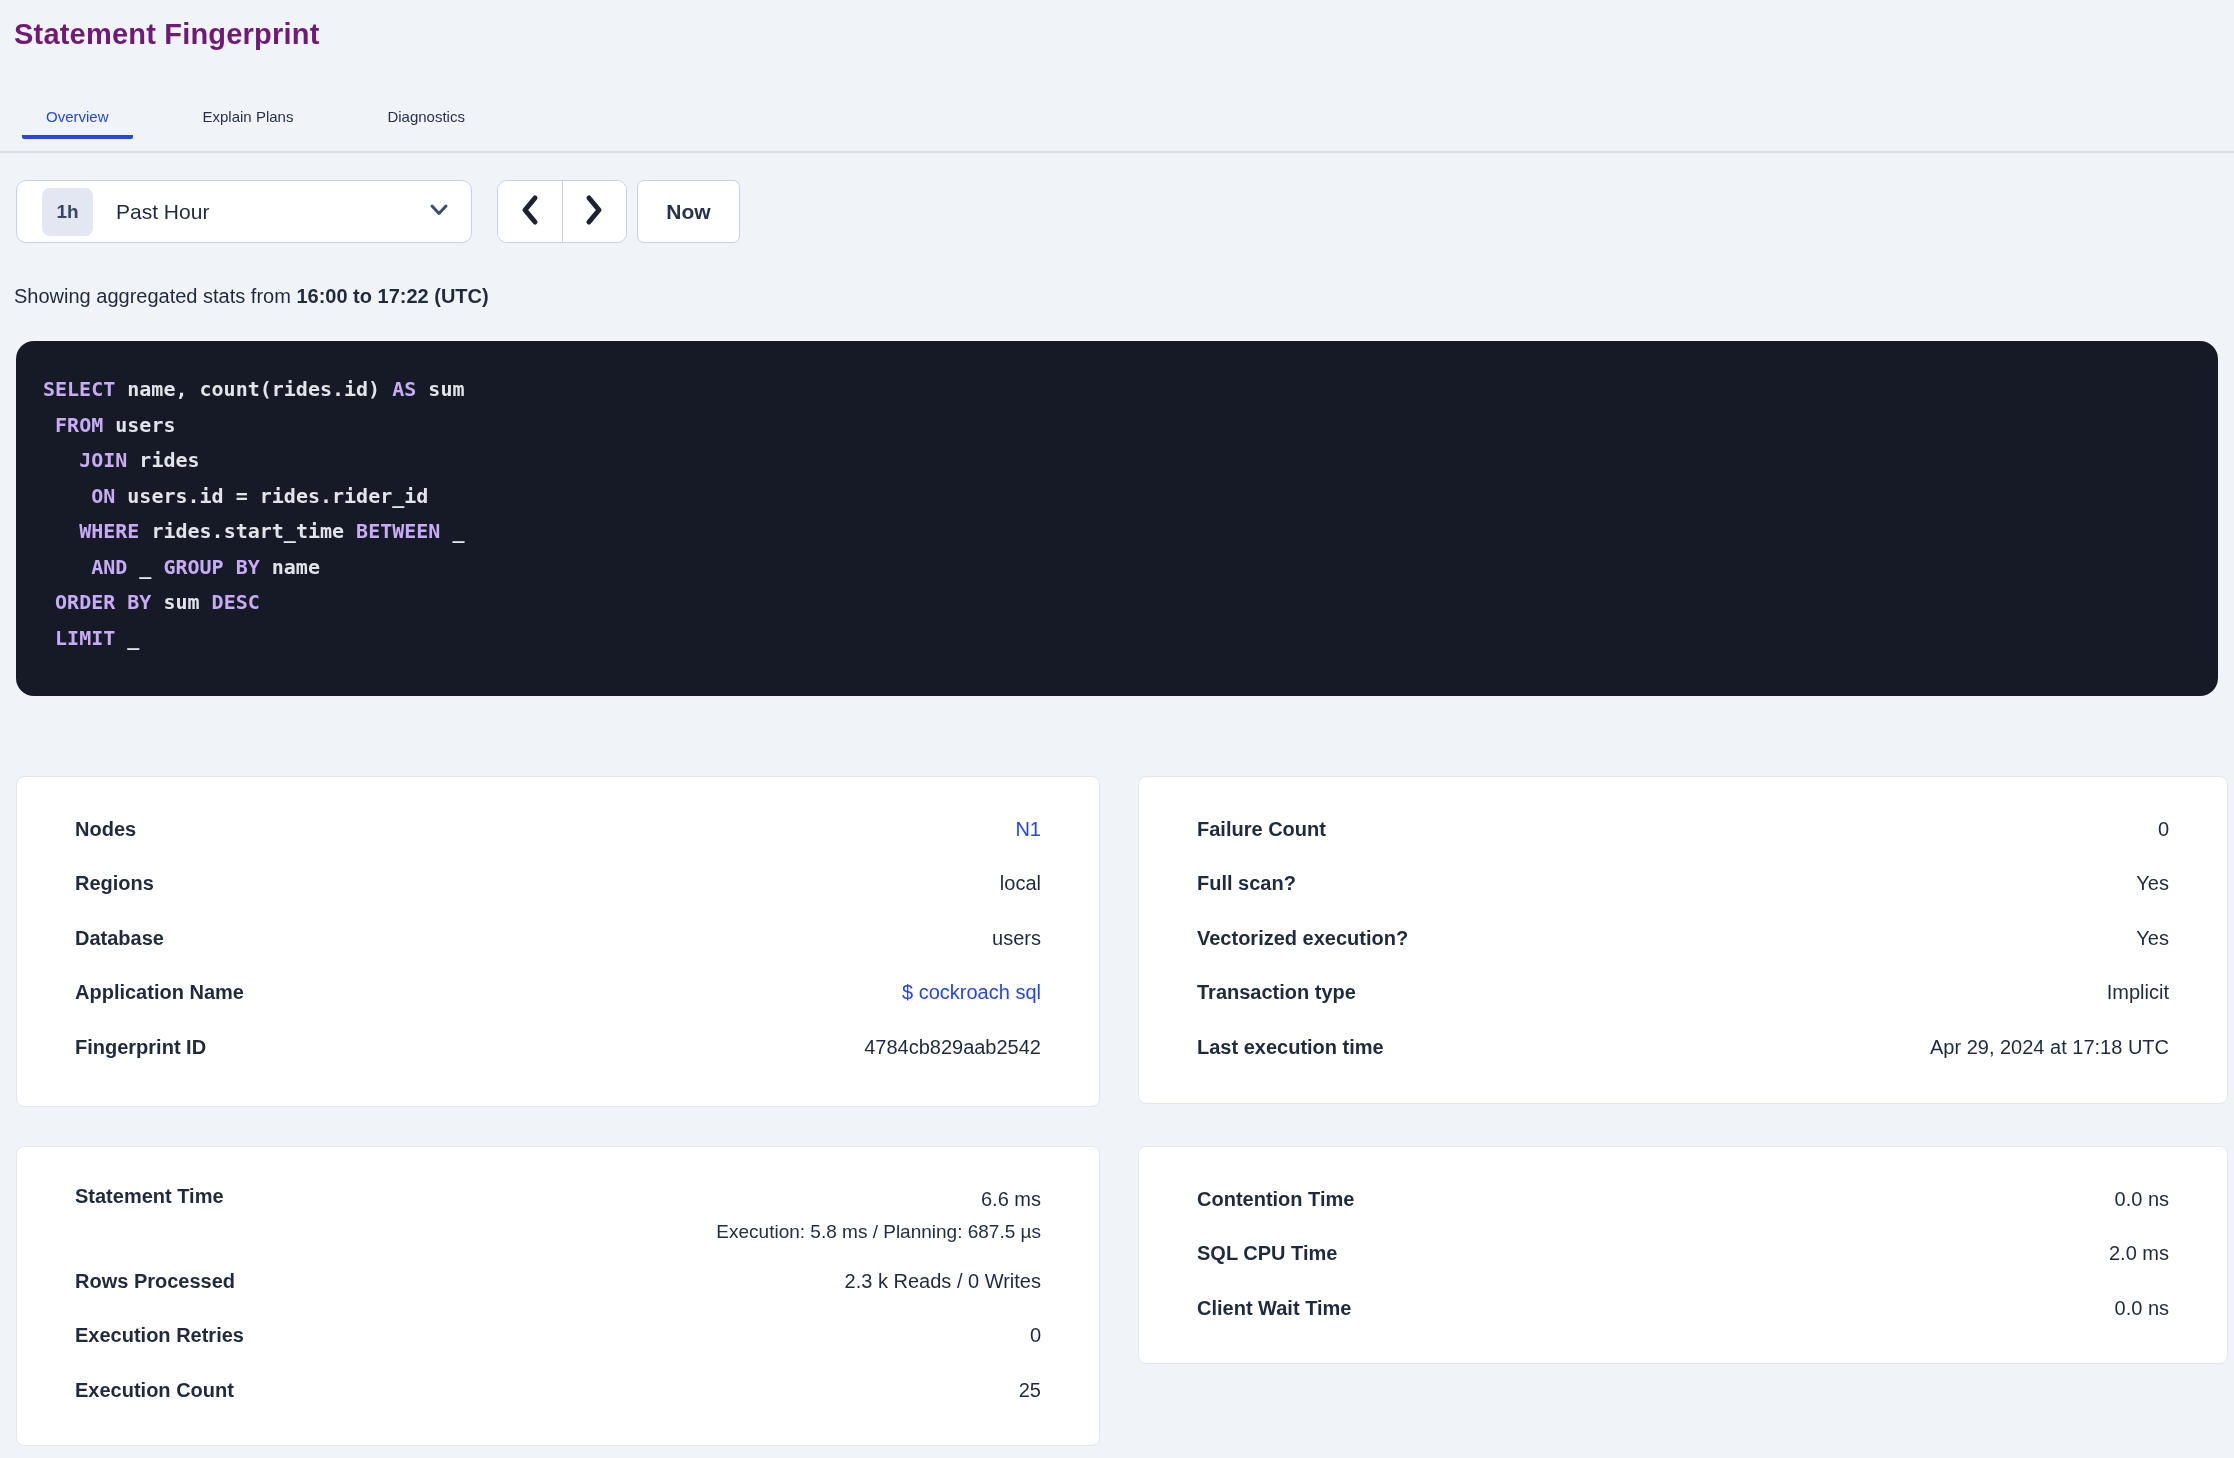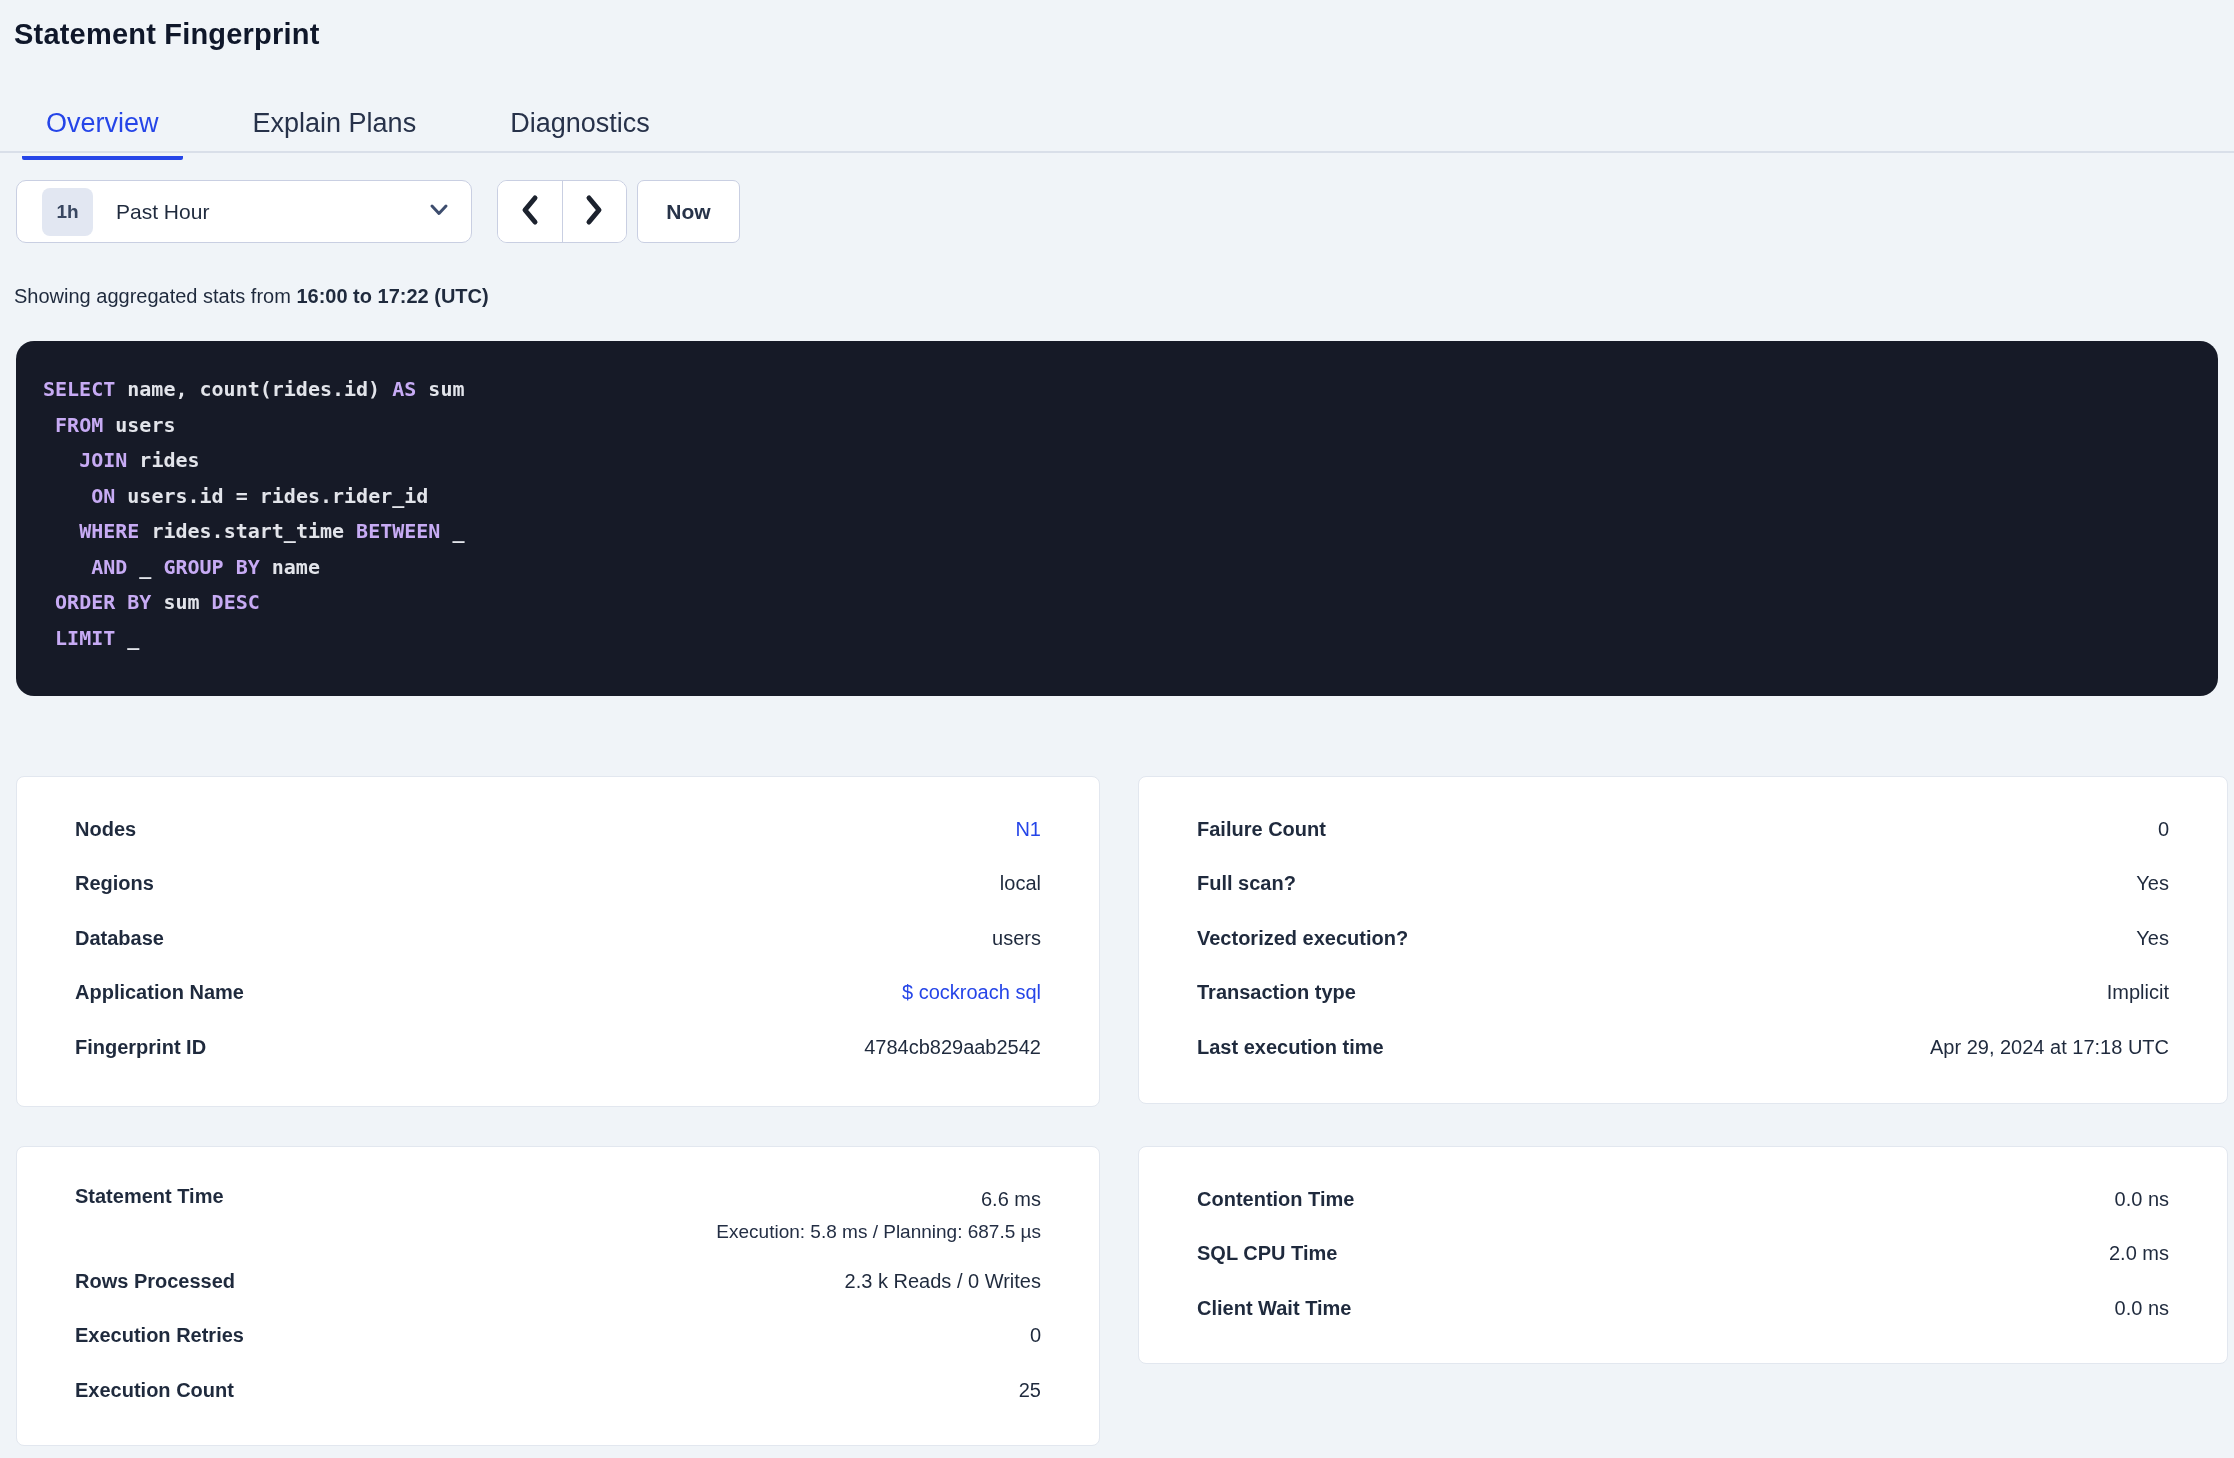--- a/index.html
+++ b/index.html
@@ -11,34 +11,34 @@
   .page{
     position:relative;
     width:2234px;height:1458px;
     background:#f0f4f8;
     overflow:hidden;
     color:#1f2a3d;
   }
   
   .page-title{
     position:absolute;left:14px;top:18px;
-    font-size:29px;font-weight:700;color:#0f172a;
+    font-size:29px;font-weight:700;color:#701a75;
     letter-spacing:.2px;
   }
   .tab-divider{
     position:absolute;left:0;top:151px;width:2234px;height:2px;
     background:#d9dfe9;
   }
   .tabs{
     position:absolute;left:22px;top:98px;
     display:flex;gap:46px;z-index:2;
   }
   .tab{
-    padding:10px 24px 17px 24px;
-    font-size:27px;color:#27324a;
+    padding:10px 24px 10px 24px;
+    font-size:15px;color:#27324a;
     cursor:pointer;border-bottom:4px solid transparent;text-align:right;
   }
   .tab.active{
     color:var(--accent,#2545e8);
     border-bottom:4px solid var(--accent,#2545e8);
     border-radius:0 0 2px 2px;
   }
   
   .ctl{
     position:absolute;top:180px;height:63px;

